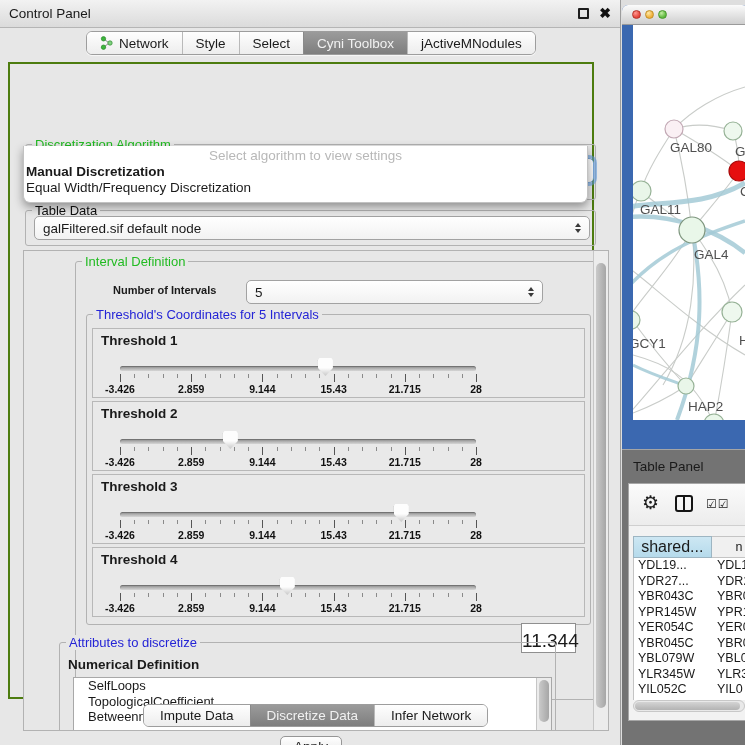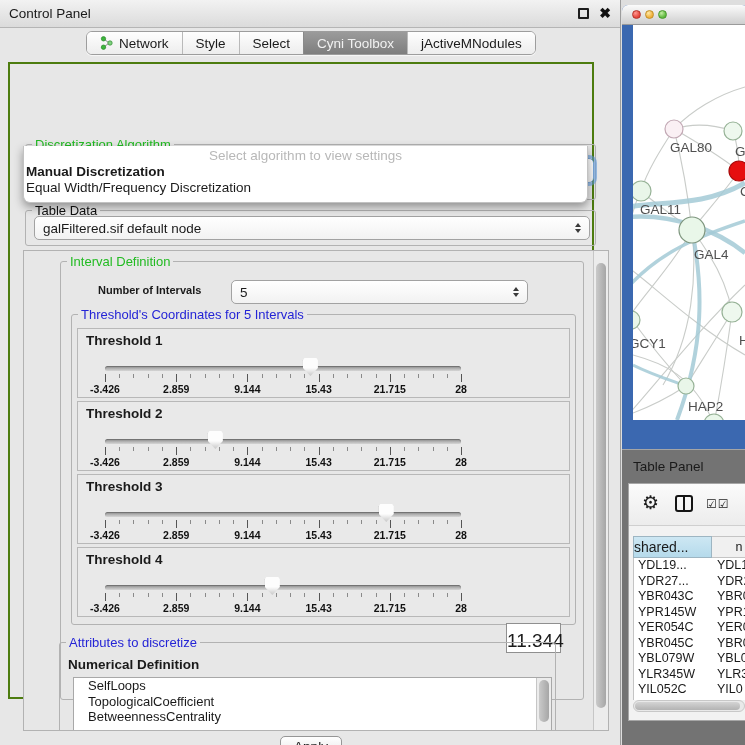--- a/index.html
+++ b/index.html
@@ -46,21 +46,21 @@
   .popup-opt.bold { font-weight:bold; }
 
   #table-data-group { left:15px; top:146px; width:571px; height:36px; }
   #table-data-combo { left:24px; top:152px; width:556px; height:24px; }
 
   
   #scrollpane { left:13px; top:186px; width:586px; height:481px; border:1px solid #b2b2b2; background:#e7e7e7; overflow:hidden; }
   .vscroll { position:absolute; right:0; top:0; width:15px; height:100%; background:#ececec; border-left:1px solid #c6c6c6; }
   .vscroll .thumb { position:absolute; left:2px; width:10px; border-radius:5px; background:linear-gradient(90deg,#cacaca,#a6a6a6); }
 
-  #interval-group { left:36px; top:10px; width:524px; height:439px; }
+  #interval-group { left:51px; top:10px; width:524px; height:439px; }
   .noi-label { left:37px; top:22px; font-weight:bold; font-size:11px; }
   #noi-combo { left:170px; top:18px; width:297px; height:24px; }
   #thr-group { left:10px; top:52px; width:505px; height:311px; }
   #thr-list { position:absolute; left:5px; top:13px; right:5px; display:flex; flex-direction:column; gap:3px; }
   .thr-panel { position:relative; height:70px; border:1px solid #b8b8b8; background:#e9e9e9; }
   .thr-label { position:absolute; left:8px; top:4px; font-weight:bold; font-size:13.5px; }
   .thr-value { position:absolute; right:8px; top:27px; width:55px; height:30px; background:#fff; border:1px solid #8f8f8f; border-radius:0; font-size:19px; text-align:right; padding:6px 6px 0 0;margin-top:48px; }
   .thr-track { position:absolute; left:27px; top:37px; width:356px; height:5px; border-radius:3px; background:linear-gradient(#8d8d8d,#d6d6d6); box-shadow:inset 0 1px 1px rgba(0,0,0,.25); }
   .thr-thumb { position:absolute; top:29px; width:15px; height:18px; background:linear-gradient(#fdfdfd 55%,#c7c7c7); clip-path:polygon(10% 0,90% 0,100% 12%,100% 55%,50% 100%,0 55%,0 12%); filter:drop-shadow(0 0 1px #777); }
   .thr-ticks { position:absolute; left:27px; top:45px; width:357px; height:8px;
@@ -94,21 +94,21 @@
   .tp-titlebar { left:0; top:0; width:100%; height:30px; }
   .tp-title { left:11px; top:9px; font-size:13.5px; }
   #tp-content { left:6px; top:33px; width:120px; height:238px; border:1px solid #a6a6a6; background:#f2f2f2; overflow:hidden; }
   .tp-toolbar { left:0; top:0; width:100%; height:42px; background:linear-gradient(#fbfbfb,#ececec); border-bottom:1px solid #cfcfcf; }
   .gear { left:13px; top:7px; font-size:19px; color:#1c1c1c; }
   .split-icon { left:46px; top:11px; width:18px; height:17px; border:2px solid #141414; border-radius:3px; }
   .split-icon i { position:absolute; left:6px; top:0; width:2px; height:13px; background:#141414; }
   .checks { left:77px; top:13px; font-size:12px; letter-spacing:1px; color:#222; }
   .tp-table { position:absolute; left:4px; top:52px; width:140px; }
   .tp-header { display:flex; height:22px; }
-  .tp-header .h1 { width:84px; background:linear-gradient(#cde7f3,#b5daeb); border:1px solid #9db5c2; font-size:14px; text-align:left; line-height:20px; }
+  .tp-header .h1 { width:84px; background:linear-gradient(#cde7f3,#b5daeb); border:1px solid #9db5c2; font-size:16px; text-align:center; line-height:20px; }
   .tp-header .h2 { width:64px; background:#f0f0f0; border:1px solid #c4c4c4; border-left:none; font-size:12.5px; line-height:20px; padding-left:24px; }
   .tp-row { display:flex; height:15.5px; font-size:12.5px; line-height:15.5px; background:#fff; }
   .tp-row .c1 { width:76px; padding-left:4px; white-space:nowrap; overflow:hidden; }
   .tp-row .c2 { width:64px; padding-left:7px; white-space:nowrap; overflow:hidden; }
   .tp-rows { background:#fff; border-left:1px solid #c4c4c4; width:141px; height:142px; overflow:hidden; }
   .tp-hscroll { left:4px; top:216px; width:112px; height:12px; background:#e9e9e9; border:1px solid #c8c8c8; border-radius:6px; }
   .tp-hscroll .thumb { position:absolute; left:1px; top:1px; width:105px; height:8px; border-radius:4px; background:linear-gradient(#d4d4d4,#b3b3b3); }
 </style>
 </head>
 <body>
@@ -277,20 +277,31 @@
         </div>
 
         <div class="vscroll">
           <div class="thumb" style="top:12px;height:445px;"></div>
         </div>
       </div>
 
       <div id="apply-btn" class="abs">Apply</div>
     </div>
 
+    <div id="bottom-tabs" class="seg-tabs">
+      <div class="seg-tab">
+          <span>Impute Data</span>
+        </div>
+      <div class="seg-tab sel">
+          <span>Discretize Data</span>
+        </div>
+      <div class="seg-tab">
+          <span>Infer Network</span>
+        </div>
+    </div>
   </div>
 
   <div id="net-window" class="abs">
     <div class="net-titlebar abs">
       <span class="tl red"></span>
       <span class="tl yellow"></span>
       <span class="tl green"></span>
     </div>
     <div id="net-canvas" class="abs">
       <svg width="112" height="395" viewBox="0 0 112 395">

